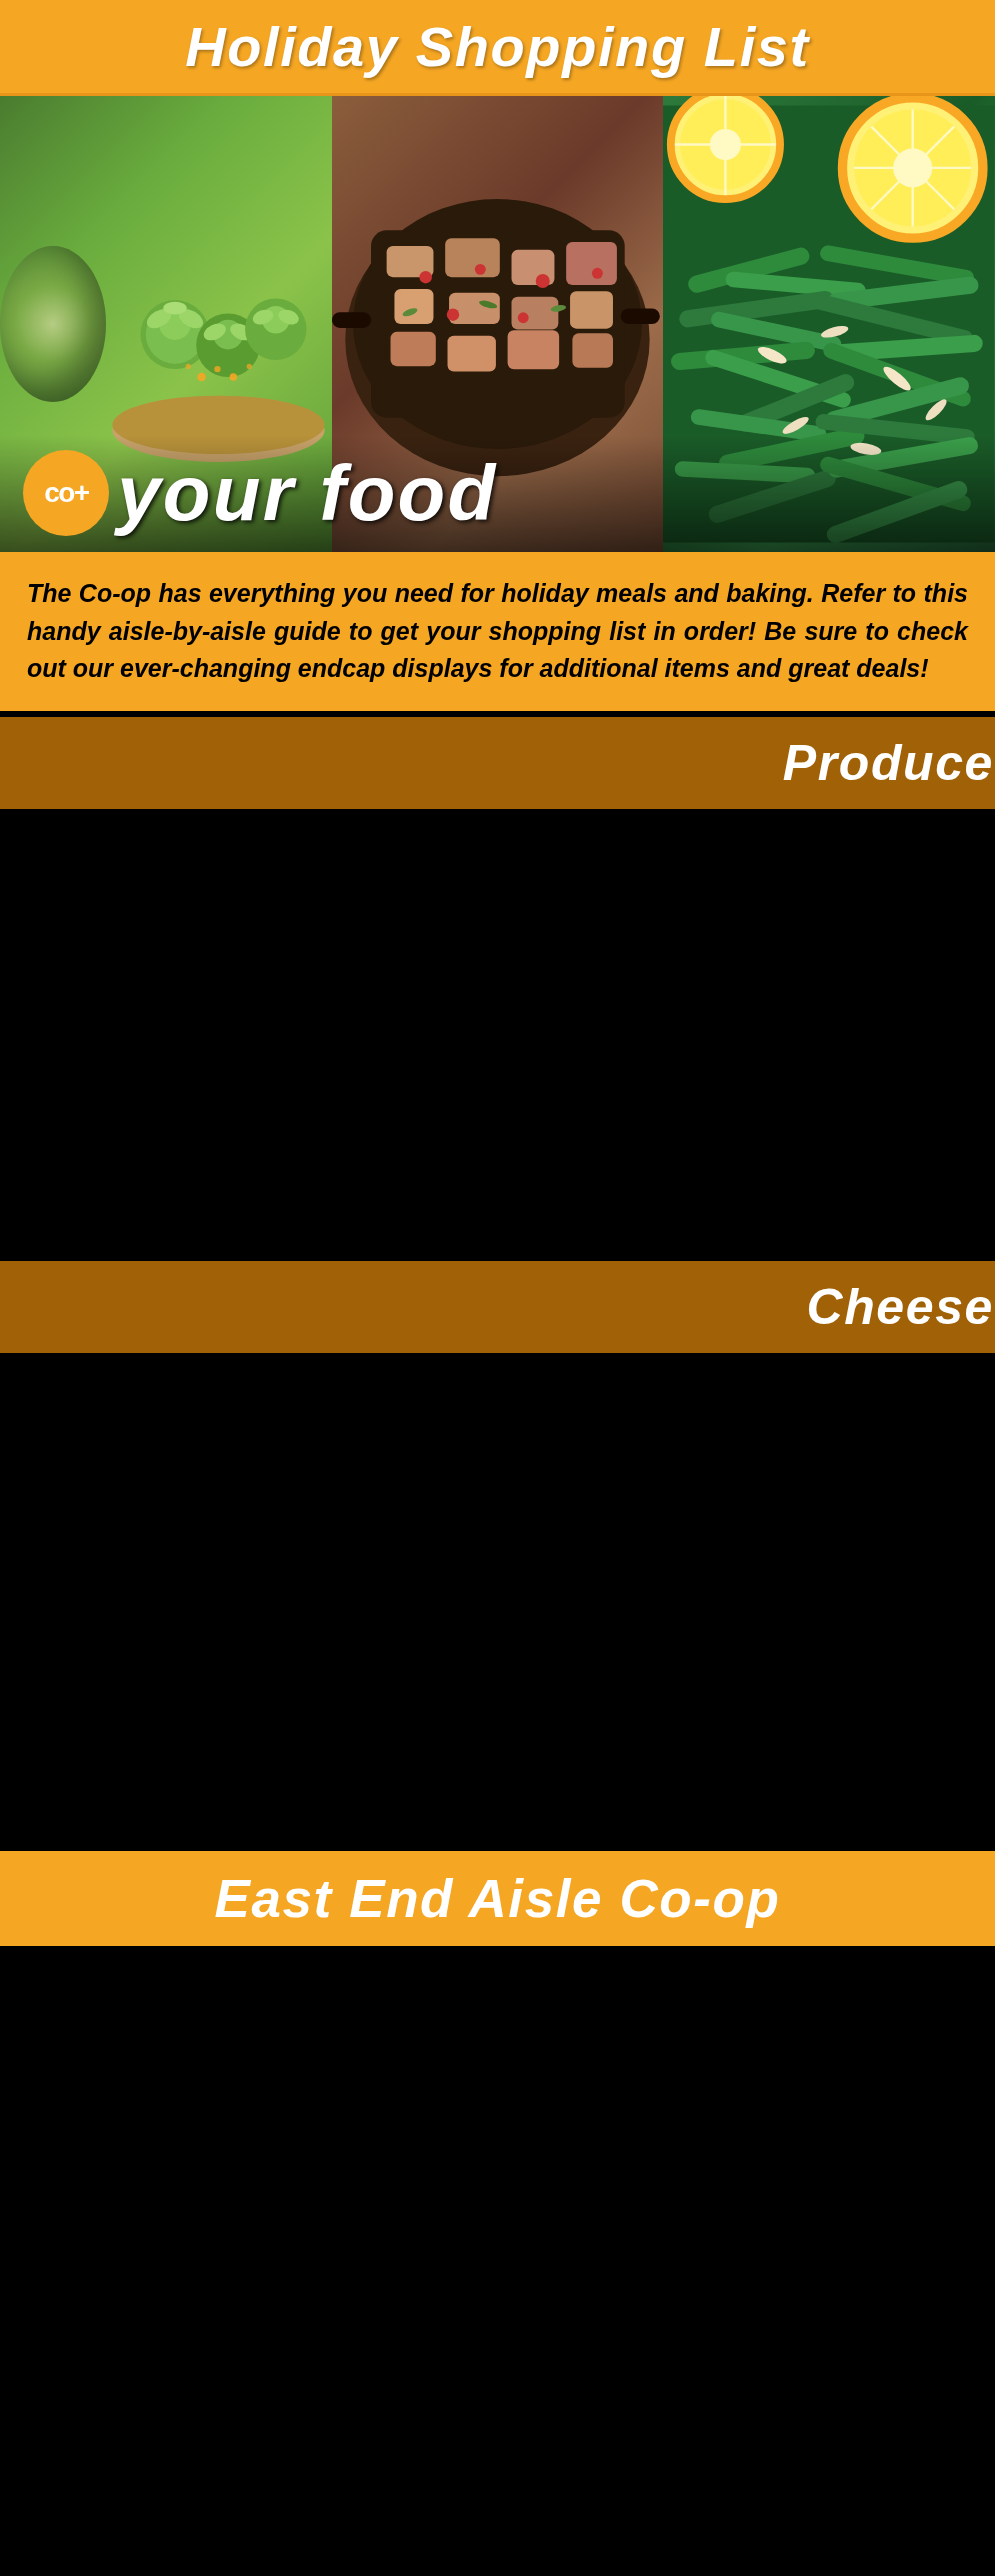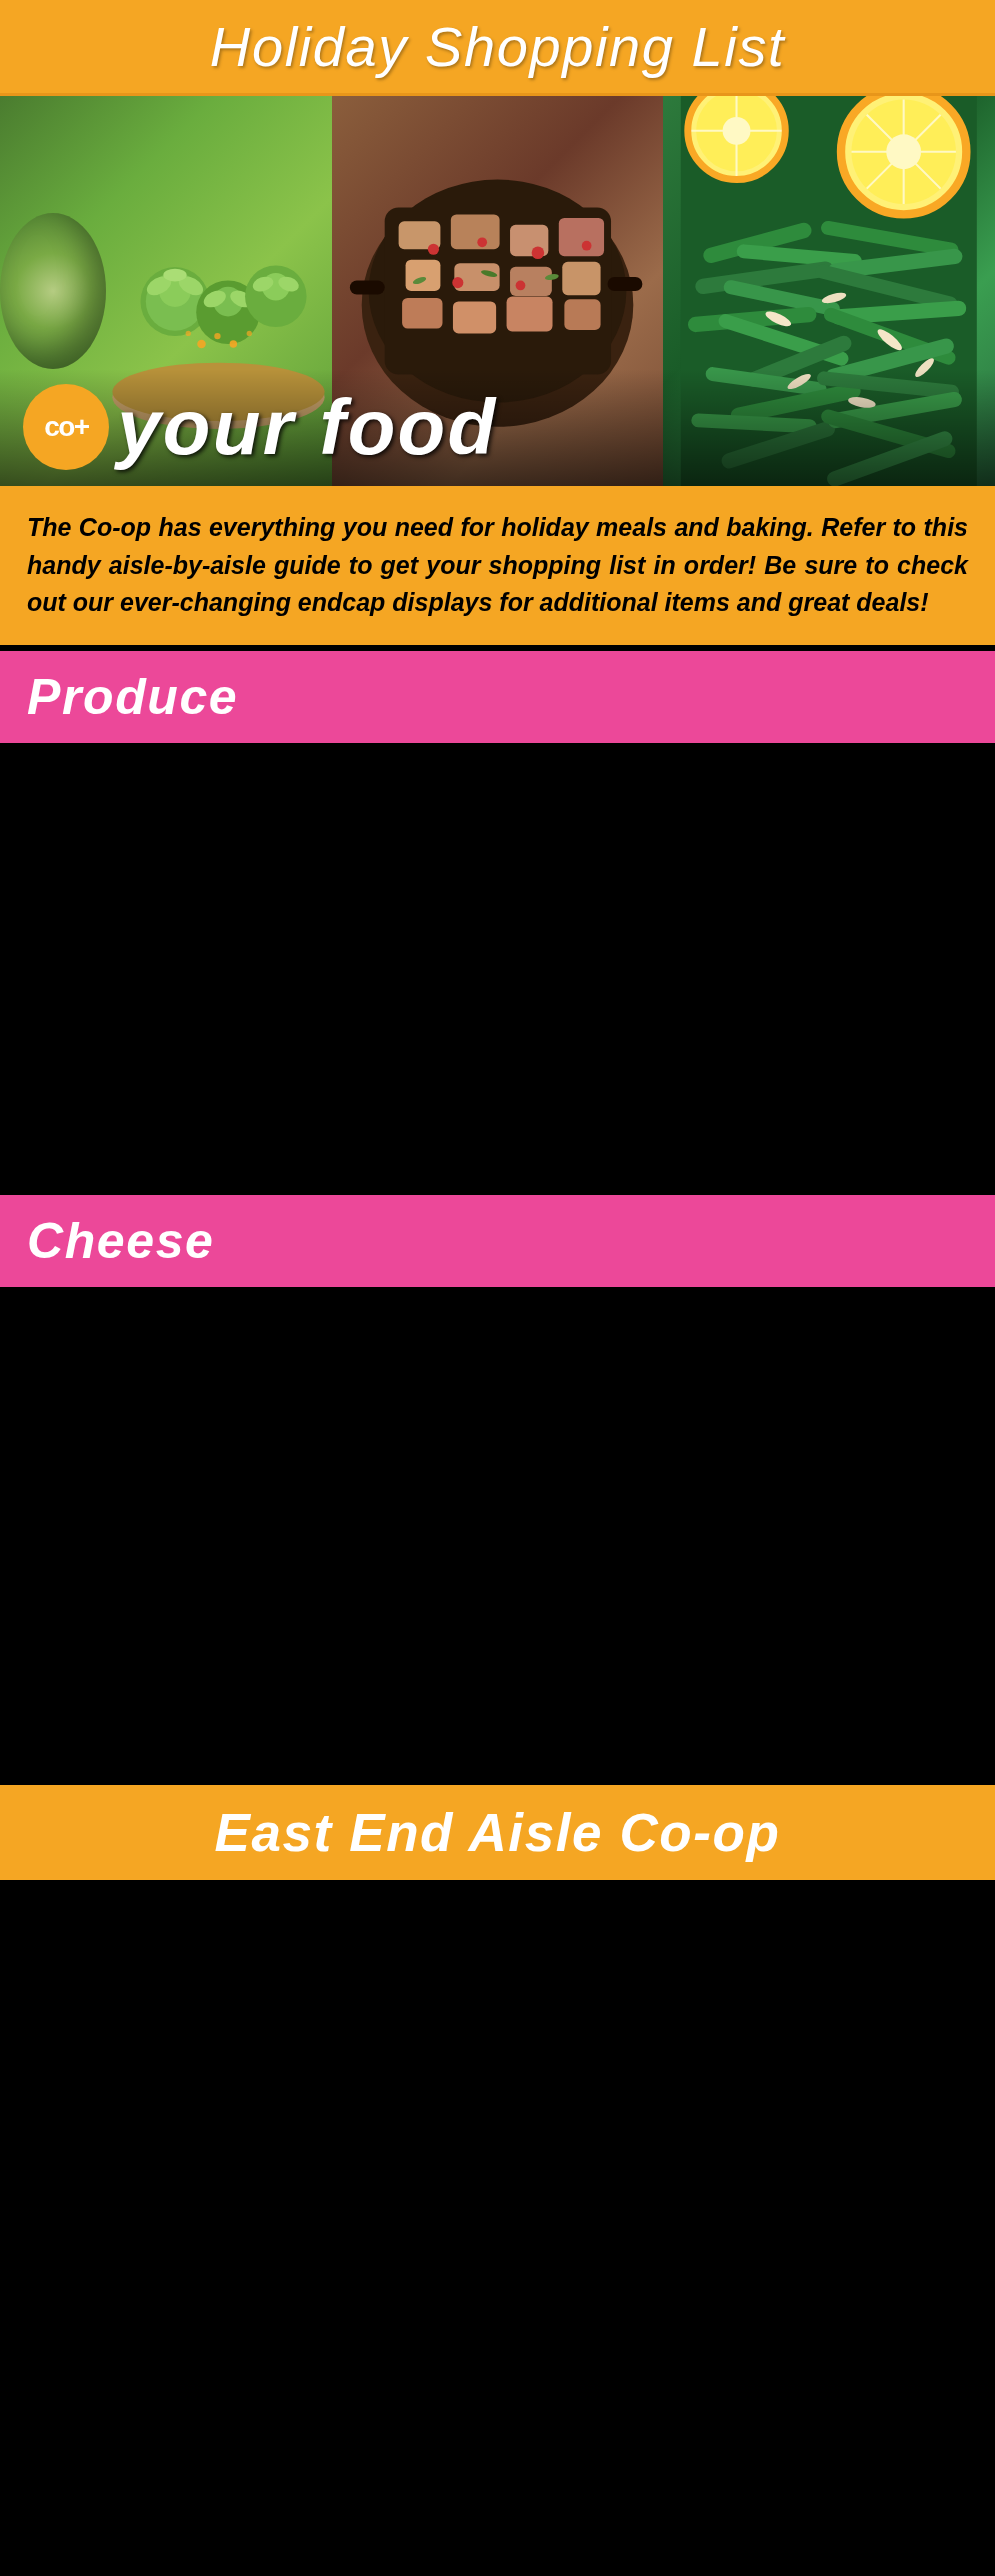--- a/index.html
+++ b/index.html
@@ -24,30 +24,30 @@
     .header-banner {
       background-color: #F5A623;
       padding: 14px 15.6px;
       text-align: center;
       border-bottom: 3.1px solid #E8961A;
     }
 
     .header-title {
       color: #ffffff;
       font-size: 56px;
-      font-weight: 400;
+      font-weight: 700;
       font-style: italic;
       text-shadow: 1.6px 1.6px 3.1px rgba(0,0,0,0.3);
       letter-spacing: 1.6px;
     }
 
     
     .hero-image-area {
       width: 100%;
-      height: 390px;
+      height: 456px;
       background-color: #1a1a1a;
       position: relative;
       overflow: hidden;
       display: flex;
       align-items: center;
       justify-content: center;
     }
 
     .hero-composite {
       width: 100%;
@@ -143,23 +143,23 @@
       color: #000000;
       font-size: 25px;
       font-weight: 700;
       line-height: 1.5;
       text-align: justify;
       font-style: italic;
     }
 
     
     .section-header {
-      background-color: #ec4899;
-      padding: 17px 27px;
-      text-align: left;
+      background-color: #a16207;
+      padding: 17px 1px;
+      text-align: right;
       margin-top: 6.2px;
     }
 
     .section-title {
       color: #ffffff;
       font-size: 50px;
       font-weight: 900;
       font-style: italic;
       letter-spacing: 1.6px;
     }

